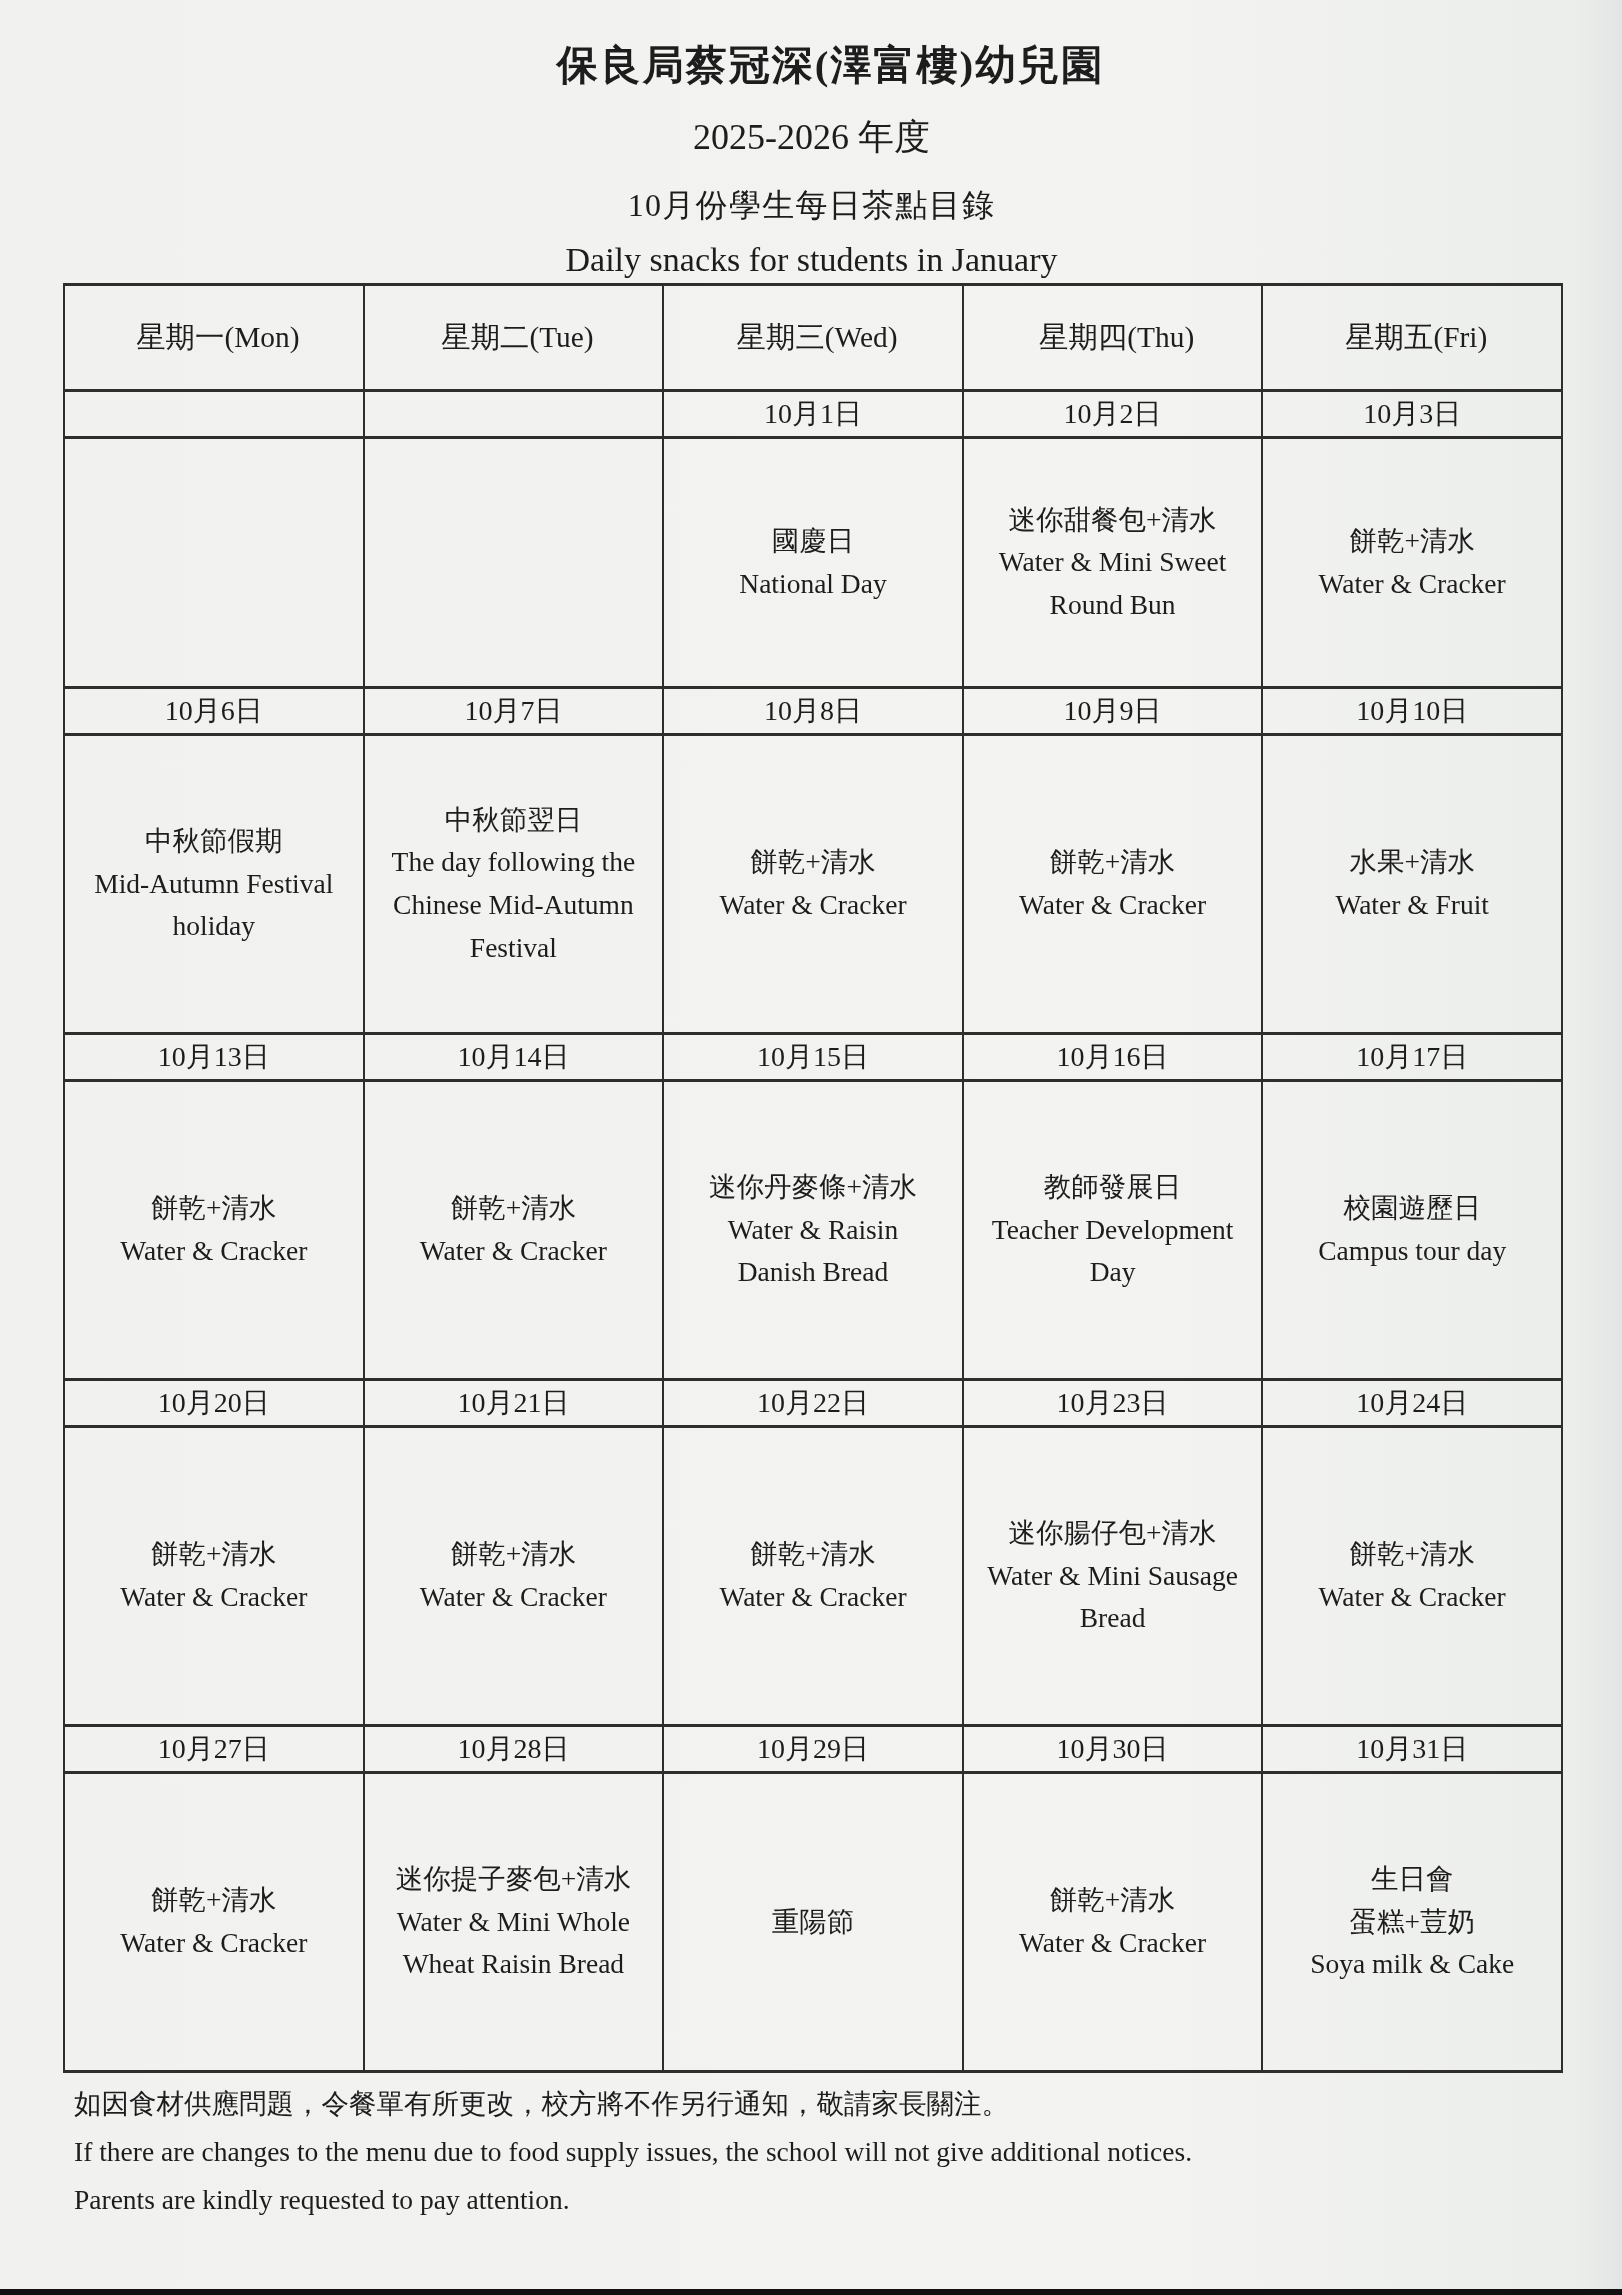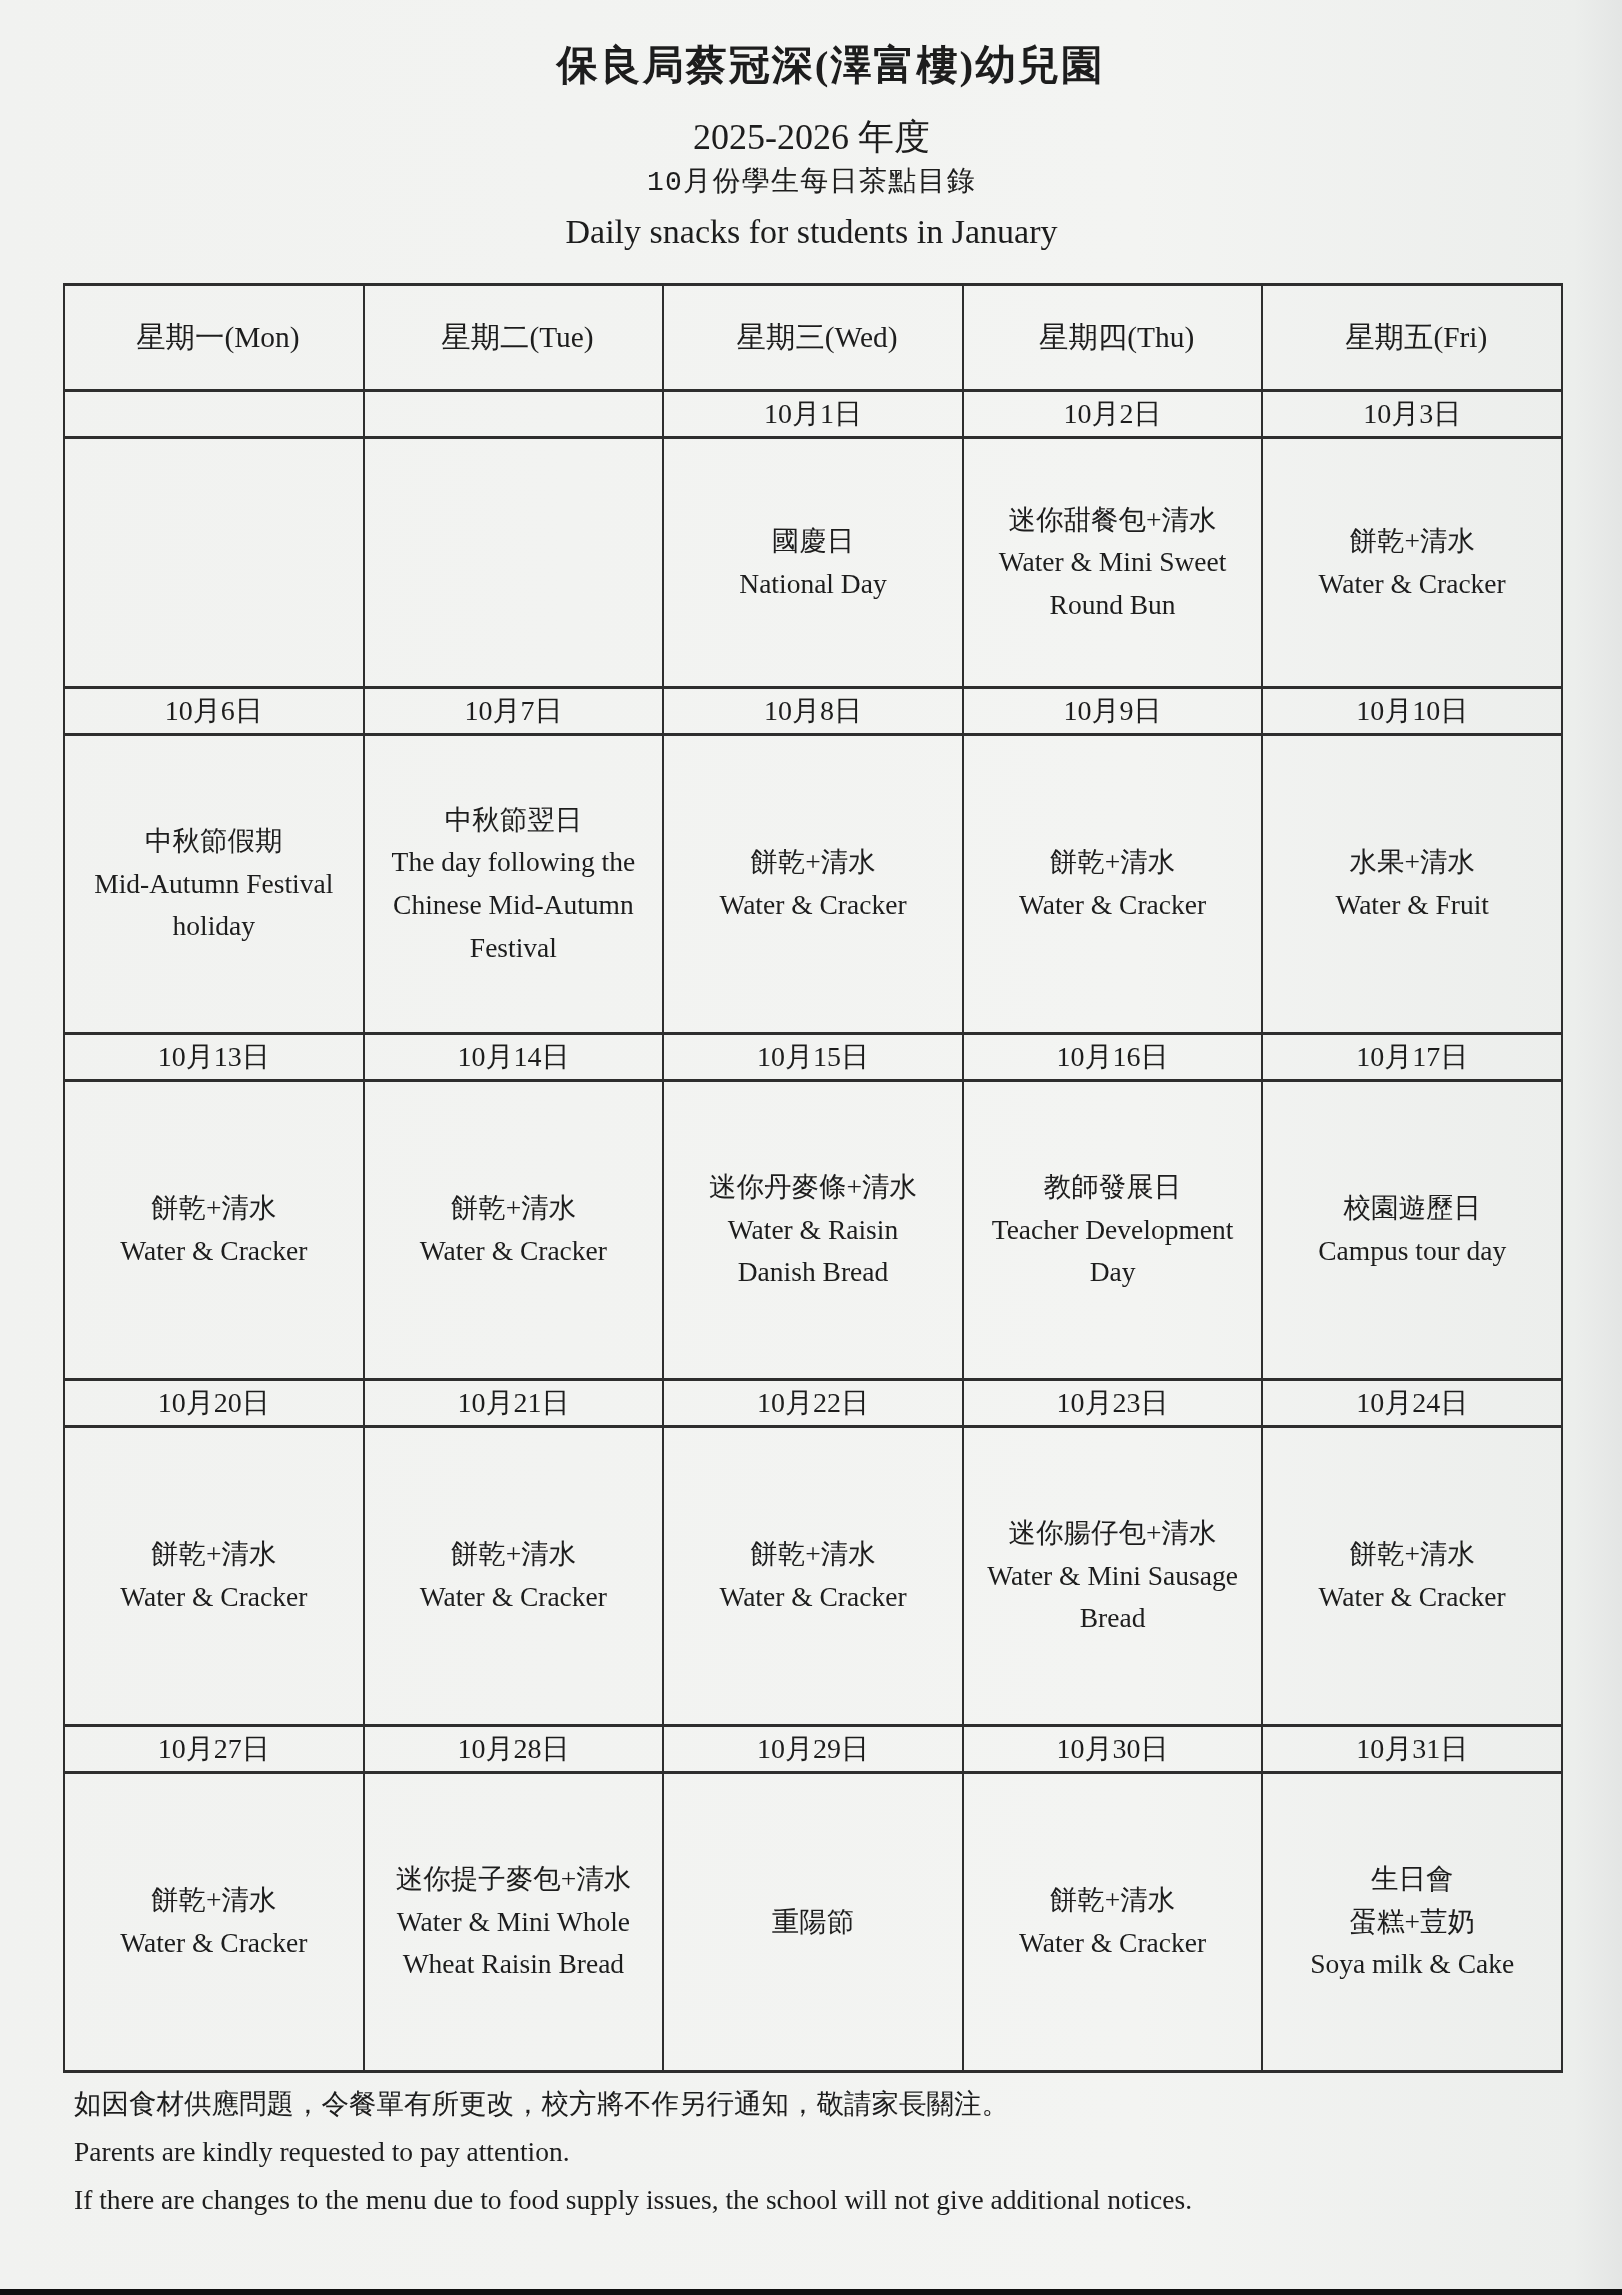--- a/index.html
+++ b/index.html
@@ -11,21 +11,21 @@
   .page {
     position: relative;
     width: 1623px; height: 2295px;
     background: linear-gradient(90deg, #f1f2f0 0%, #f3f4f2 70%, #eceeec 97%, #e3e5e4 100%);
     color: #1d1d1d;
     overflow: hidden;
   }
   .titles { text-align: center; padding-top: 42px; }
   .t-school { font-size: 41px; font-weight: 600; letter-spacing: 2px; line-height: 1.15; margin-left: 38px; }
   .t-year   { font-size: 36px; margin-top: 24px; }
-  .t-menu-zh{ font-size: 28px; letter-spacing: 1.3px; font-family: Liberation Mono, monospace; }
+  .t-menu-zh{ font-size: 32px; margin-top: 22px; letter-spacing: 1.3px; }
   .t-menu-en{ font-size: 34px; margin-top: 13px; }
 
   table.menu {
     position: absolute;
     left: 63px; top: 283px;
     width: 1500px;
     border-collapse: collapse;
     table-layout: fixed;
   }
   table.menu td {
@@ -225,19 +225,19 @@
             <div class="line">生日會</div>
             <div class="line">蛋糕+荳奶</div>
             <div class="line">Soya milk &amp; Cake</div>
           </td>
         </tr>
       </tbody>
   </table>
 
   <div class="footnotes">
     <div class="fline">如因食材供應問題，令餐單有所更改，校方將不作另行通知，敬請家長關注。</div>
+    <div class="fline">If there are changes to the menu due to food supply issues, the school will not give additional notices.</div>
     <div class="fline">Parents are kindly requested to pay attention.</div>
-    <div class="fline">If there are changes to the menu due to food supply issues, the school will not give additional notices.</div>
   </div>
 
   <div class="scan-edge-bottom"></div>
 </div>
 
 
 </body></html>

